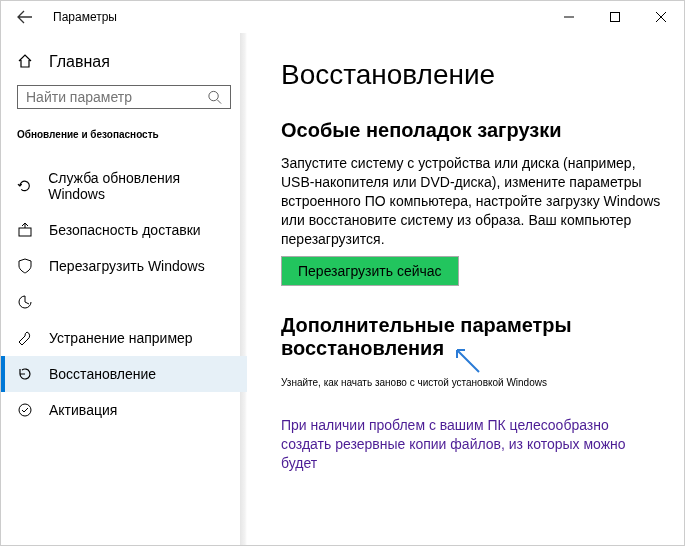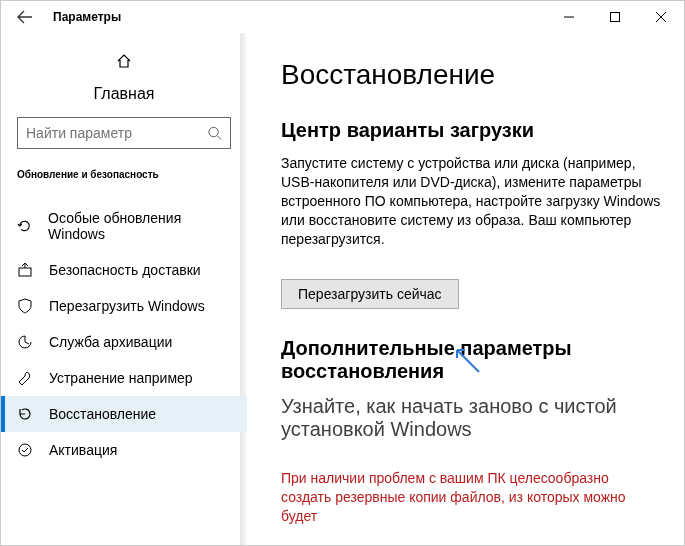--- a/index.html
+++ b/index.html
@@ -1,41 +1,41 @@
 <!DOCTYPE html>
 <html><head>
 <meta charset="utf-8">
 <style>
   * { margin: 0; padding: 0; box-sizing: border-box; }
   body { font-family: "Segoe UI", Arial, sans-serif; background: #fff; width: 685px; height: 546px; overflow: hidden; position: relative; border: 1px solid #ccc; }
-  .titlebar { display: flex; align-items: center; height: 32px; font-weight: bold; }
+  .titlebar { display: flex; align-items: center; height: 32px; }
   .titlebar .back { width: 48px; height: 32px; display: flex; align-items: center; justify-content: center; }
   .titlebar .title { flex: 1; font-size: 12px; color: #000; padding-left: 4px; }
   .titlebar .controls { display: flex; }
   .titlebar .ctl { width: 46px; height: 32px; display: flex; align-items: center; justify-content: center; }
   .content { display: flex; height: calc(100% - 32px); position: relative; }
   .sidebar { width: 246px; padding: 12px 0 0 0; position: relative; }
   .sidebar-bg { position: absolute; top: 0; left: 0; bottom: 0; right: 0;
     background: linear-gradient(to right, #fff, #fff 239px, #e6e6e6 239px, #f3f3f3 244px, #fff 246px);
     z-index: -1; }
-  .home-row { display: flex; align-items: center; gap: 16px; padding: 8px 16px 14px 16px; flex-direction: column; }
+  .home-row { display: flex; align-items: flex-start; gap: 16px; padding: 8px 16px 14px 16px; }
   .search-wrap { padding: 0 16px 14px 16px; }
-  .search { display: flex; align-items: center; border: 1px solid #666; height: 32px; padding: 0 8px; background: #fff; }
+  .search { display: flex; align-items: center; border: 1px solid #666; height: 24px; padding: 0 8px; background: #fff; }
   .search input { border: none; outline: none; flex: 1; font-size: 14px; color: #555; font-family: inherit; }
   .section-title { font-size: 10px; font-weight: 700; padding: 6px 16px 20px 16px; }
   .side-item { display: flex; align-items: center; gap: 16px; padding: 10px 16px; font-size: 14px; position: relative; }
   .side-item.selected::before { content: ""; position: absolute; left: 0; top: 0; bottom: 0; width: 4px; background: #0078d7; }
   .side-item.selected { background: #e6f0f7; }
   .main { flex: 1; padding: 26px 22px 10px 34px; overflow: hidden; }
   .h1 { font-size: 28px; font-weight: 350; margin-bottom: 28px; }
   .h2 { font-size: 20px; font-weight: 550; margin-bottom: 12px; }
-  .para { font-size: 14px; color: #000; line-height: 1.35; margin-bottom: 31px; }
-  .para.muted { color: #b91c1c; margin-bottom: 0; }
-  .btn { display: inline-block; background: #e5e5e5; border: 1px solid #aaa; font-size: 14px; padding: 6px 16px; font-family: inherit; }
-  .link { color: #404040; font-size: 20px; display: inline-block; margin-bottom: 28px; }
+  .para { font-size: 14px; color: #000; line-height: 1.35; margin-bottom: 8px; }
+  .para.muted { color: #4c1d95; margin-bottom: 0; }
+  .btn { display: inline-block; background: #22c55e; border: 1px solid #aaa; font-size: 14px; padding: 6px 16px; font-family: inherit; }
+  .link { color: #000000; font-size: 10px; display: inline-block; margin-bottom: 28px; }
   .section-gap { height: 28px; }
   .arrow-cursor { position: absolute; left: 452px; top: 345px; pointer-events: none; }
   svg { display: block; }
 </style>
 </head>
 <body>
 
 <div class="titlebar">
   <div class="back">
     <svg width="16" height="16" viewBox="0 0 16 16">
@@ -79,40 +79,39 @@
             <path d="M11 11 L15 15" stroke="#555"></path>
           </svg>
       </div>
     </div>
     <div class="section-title">Обновление и безопасность</div>
 
     <div class="side-item">
       <svg width="16" height="16" viewBox="0 0 16 16">
           <path d="M3 8 a5 5 0 1 1 1.5 3.5 M3 8 l-2 -2 M3 8 l2 -2" stroke="#000" fill="none" stroke-width="1.2"></path>
         </svg>
-      <span>Особые обновления Windows</span>
+      <span>Служба обновления Windows</span>
     </div>
     <div class="side-item">
       <svg width="16" height="16" viewBox="0 0 16 16">
           <rect x="2" y="6" width="12" height="8" stroke="#000" fill="none"></rect>
           <path d="M8 2 V6 M5 4 L8 1 L11 4" stroke="#000" fill="none"></path>
         </svg>
       <span>Безопасность доставки</span>
     </div>
     <div class="side-item">
       <svg width="16" height="16" viewBox="0 0 16 16">
           <path d="M8 1 L14 3 V8 C14 12 8 15 8 15 C8 15 2 12 2 8 V3 Z" stroke="#000" fill="none"></path>
         </svg>
       <span>Перезагрузить Windows</span>
     </div>
     <div class="side-item">
       <svg width="16" height="16" viewBox="0 0 16 16">
           <path d="M8 2 a6 6 0 1 0 6 6 M8 2 V8 L12 10" stroke="#000" fill="none"></path>
         </svg>
-      <span>Служба архивации</span>
     </div>
     <div class="side-item">
       <svg width="16" height="16" viewBox="0 0 16 16">
           <path d="M10 2 a4 4 0 0 1 1 7 L5 15 L2 12 L8 6 a4 4 0 0 1 2 -4" stroke="#000" fill="none"></path>
         </svg>
       <span>Устранение например</span>
     </div>
     <div class="side-item selected">
       <svg width="16" height="16" viewBox="0 0 16 16">
           <path d="M3 8 a5 5 0 1 0 2 -4 M3 8 V3 M3 8 H8" stroke="#000" fill="none" stroke-width="1.2"></path>
@@ -124,21 +123,21 @@
           <circle cx="8" cy="8" r="6" stroke="#000" fill="none"></circle>
           <path d="M5 8 L7 10 L11 6" stroke="#000" fill="none"></path>
         </svg>
       <span>Активация</span>
     </div>
   </div>
 
   <div class="main">
     <div class="h1">Восстановление</div>
 
-    <div class="h2">Центр варианты загрузки</div>
+    <div class="h2">Особые неполадок загрузки</div>
     <div class="para">Запустите систему с устройства или диска (например, USB-накопителя или DVD-диска), измените параметры встроенного ПО компьютера, настройте загрузку Windows или восстановите систему из образа. Ваш компьютер перезагрузится.</div>
     <button class="btn">Перезагрузить сейчас</button>
 
     <div class="section-gap"></div>
 
     <div class="h2">Дополнительные параметры восстановления</div>
     <a class="link">Узнайте, как начать заново с чистой установкой Windows</a>
 
     <div class="para muted">При наличии проблем с вашим ПК целесообразно создать резервные копии файлов, из которых можно будет</div>
   </div>

